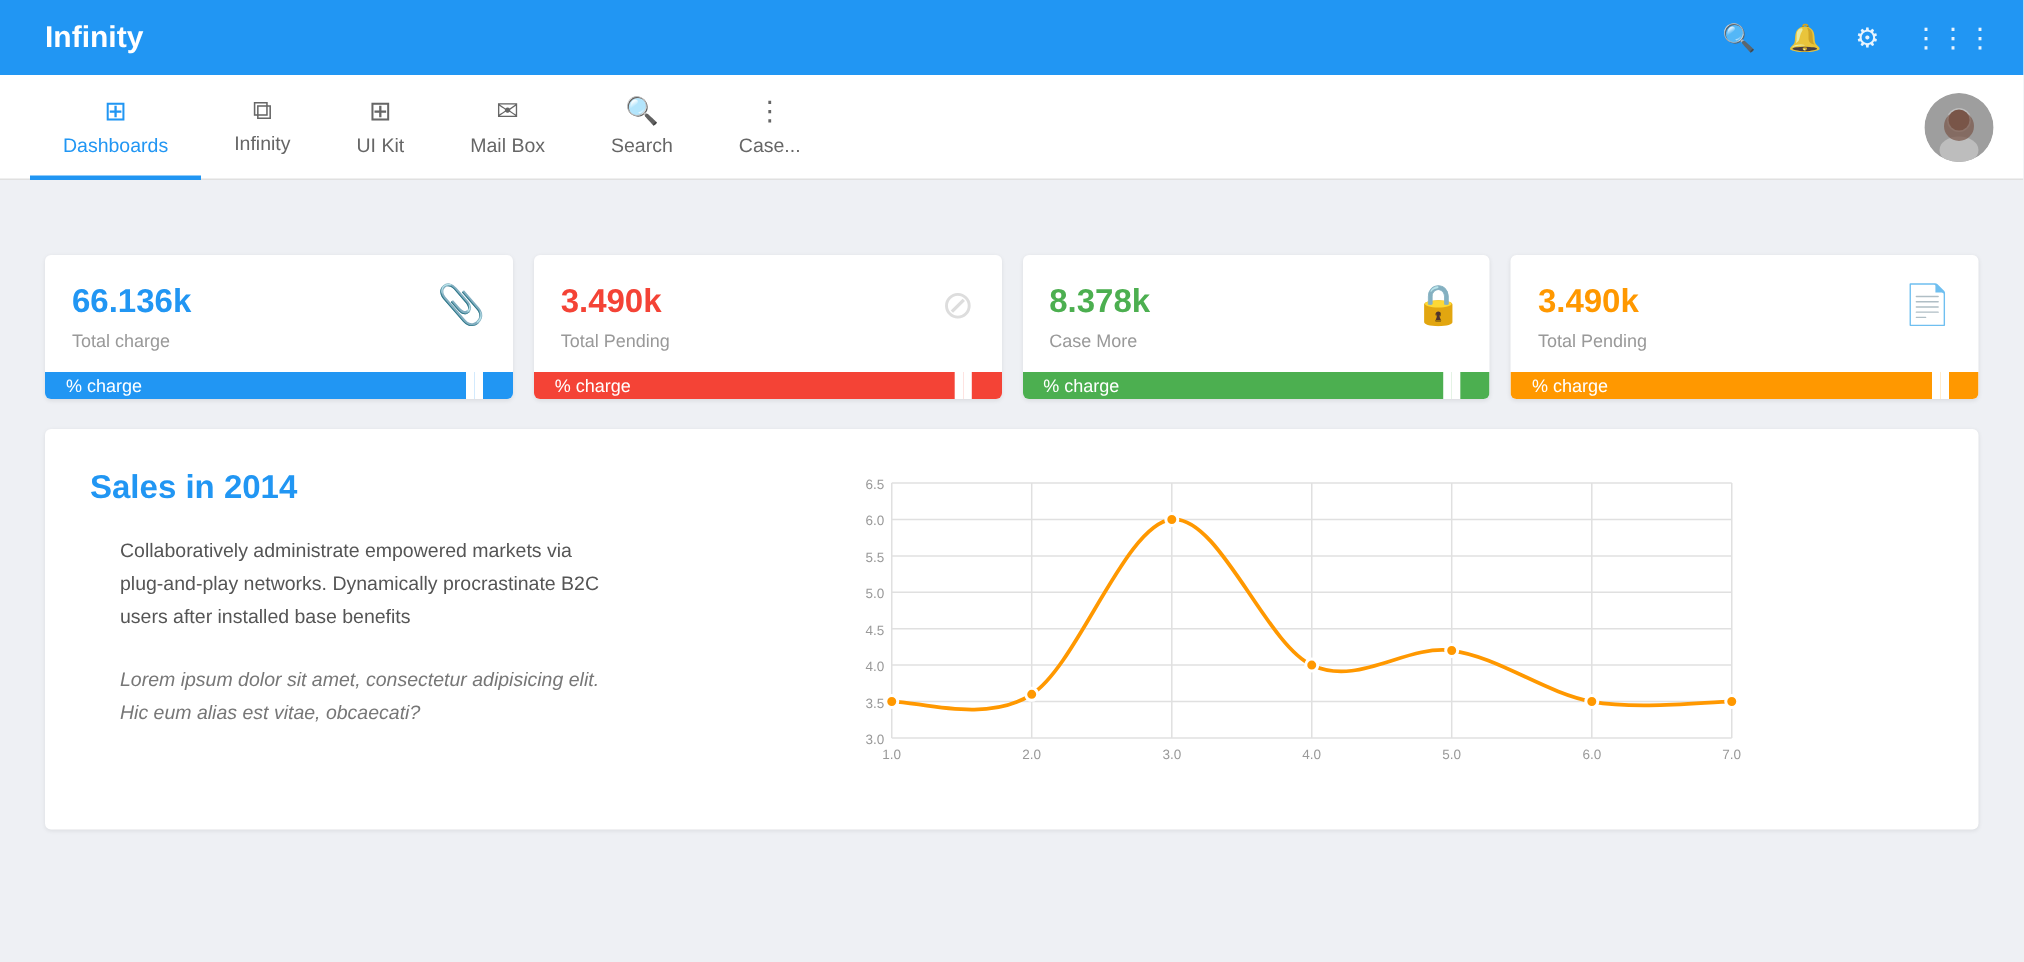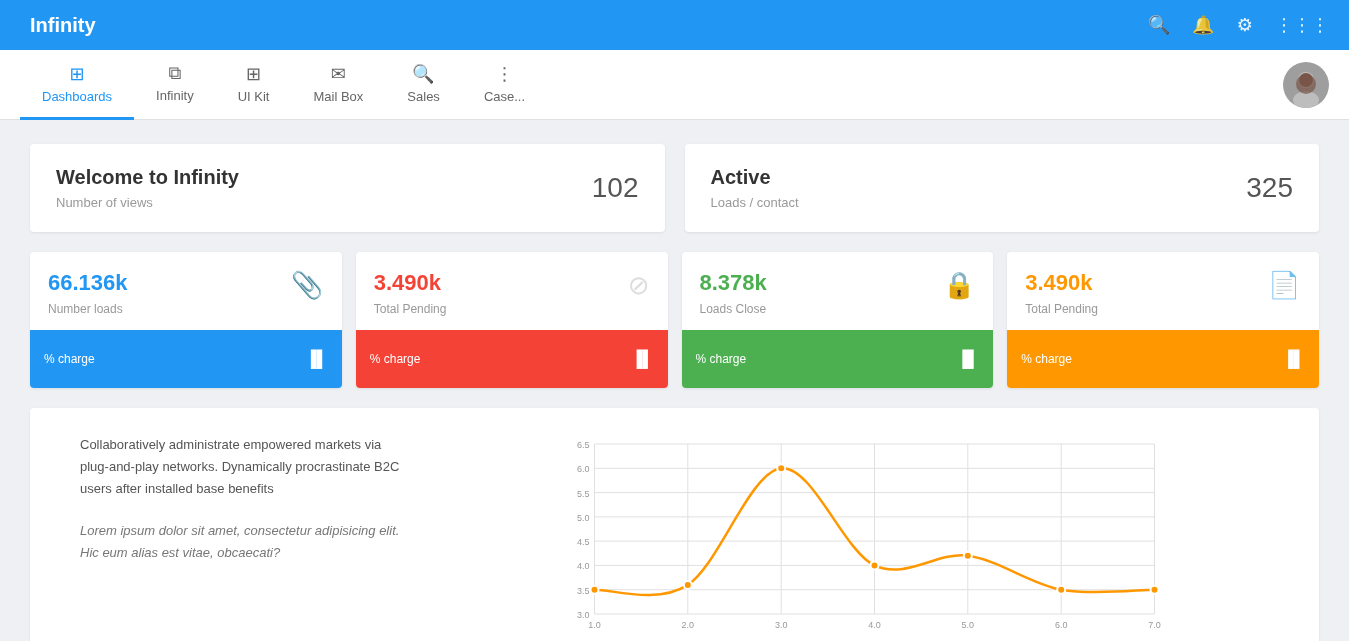--- a/index.html
+++ b/index.html
@@ -59,29 +59,29 @@
       box-shadow: 0 1px 3px rgba(0,0,0,0.08);
     }
     .active-card-left h2 { font-size: 20px; font-weight: 600; color: #333; margin-bottom: 6px; }
     .active-card-left p { color: #999; font-size: 13px; }
     .active-card-right { font-size: 28px; font-weight: 300; color: #555; }
 
     
     .stat-cards { display: flex; gap: 14px; margin-bottom: 20px; }
     .stat-card {
       background: #fff; border-radius: 4px; flex: 1;
-      box-shadow: 0 1px 3px rgba(0,0,0,0.08); overflow: hidden;
+      box-shadow: 0 1px 3px rgba(0,0,0,0.08); overflow: hidden; margin-top: 26px;
     }
     .stat-card-body { padding: 18px 18px 14px 18px; display: flex; justify-content: space-between; align-items: flex-start; }
     .stat-card-value { font-size: 22px; font-weight: 700; }
     .stat-card-label { color: #999; font-size: 12px; margin-top: 6px; }
     .stat-card-icon { font-size: 26px; color: #ddd; }
     .stat-card-footer {
       display: flex; justify-content: space-between; align-items: center;
-      padding: 20px 14px; color: #fff; font-size: 12px; cursor: pointer;
+      padding: 0 14px; color: #fff; font-size: 12px; cursor: pointer;
     }
     .stat-card-footer .bar-icon { font-size: 16px; }
 
     .blue-val { color: #2196f3; }
     .red-val { color: #f44336; }
     .green-val { color: #4caf50; }
     .orange-val { color: #ff9800; }
 
     .blue-bg { background: #2196f3; }
     .red-bg { background: #f44336; }
@@ -133,65 +133,49 @@
     <div class="sec-nav-item">
       <span class="nav-icon">⊞</span>
       <span>UI Kit</span>
     </div>
     <div class="sec-nav-item">
       <span class="nav-icon">✉</span>
       <span>Mail Box</span>
     </div>
     <div class="sec-nav-item">
       <span class="nav-icon">🔍</span>
-      <span>Sales</span>
+      <span>Search</span>
     </div>
     <div class="sec-nav-item">
       <span class="nav-icon">⋮</span>
       <span>Case...</span>
     </div>
   </div>
   <div class="sec-nav-avatar">
 
     <svg width="46" height="46" viewBox="0 0 46 46">
       <circle cx="23" cy="23" r="23" fill="#9e9e9e"></circle>
       <circle cx="23" cy="18" r="8" fill="#bdbdbd"></circle>
       <ellipse cx="23" cy="38" rx="13" ry="9" fill="#bdbdbd"></ellipse>
       <circle cx="23" cy="18" r="7" fill="#795548"></circle>
       <circle cx="23" cy="22" r="10" fill="#795548" opacity="0.7"></circle>
     </svg>
   </div>
 </nav>
 
 <div class="main">
 
-  <div class="top-cards">
-    <div class="welcome-card">
-      <div class="welcome-card-left">
-        <h2>Welcome to Infinity</h2>
-        <p>Number of views</p>
-      </div>
-      <div class="welcome-card-right">102</div>
-    </div>
-    <div class="active-card">
-      <div class="active-card-left">
-        <h2>Active</h2>
-        <p>Loads / contact</p>
-      </div>
-      <div class="active-card-right">325</div>
-    </div>
-  </div>
 
   <div class="stat-cards" id="stat-cards-container">
 
   <div class="stat-card">
     <div class="stat-card-body">
       <div>
         <div class="stat-card-value blue-val">66.136k</div>
-        <div class="stat-card-label">Number loads</div>
+        <div class="stat-card-label">Total charge</div>
       </div>
       <div class="stat-card-icon">📎</div>
     </div>
     <div class="stat-card-footer blue-bg">
       <span>% charge</span>
       <span class="bar-icon">▐▌</span>
     </div>
   </div>
       <div class="stat-card">
     <div class="stat-card-body">
@@ -203,21 +187,21 @@
     </div>
     <div class="stat-card-footer red-bg">
       <span>% charge</span>
       <span class="bar-icon">▐▌</span>
     </div>
   </div>
       <div class="stat-card">
     <div class="stat-card-body">
       <div>
         <div class="stat-card-value green-val">8.378k</div>
-        <div class="stat-card-label">Loads Close</div>
+        <div class="stat-card-label">Case More</div>
       </div>
       <div class="stat-card-icon">🔒</div>
     </div>
     <div class="stat-card-footer green-bg">
       <span>% charge</span>
       <span class="bar-icon">▐▌</span>
     </div>
   </div>
       <div class="stat-card">
     <div class="stat-card-body">
@@ -229,20 +213,21 @@
     </div>
     <div class="stat-card-footer orange-bg">
       <span>% charge</span>
       <span class="bar-icon">▐▌</span>
     </div>
   </div>
     </div>
 
   <div class="chart-card">
     <div class="chart-text">
+      <h2>Sales in 2014</h2>
       <p>Collaboratively administrate empowered markets via plug-and-play networks. Dynamically procrastinate B2C users after installed base benefits</p>
       <p class="italic-text">Lorem ipsum dolor sit amet, consectetur adipisicing elit. Hic eum alias est vitae, obcaecati?</p>
     </div>
     <div class="chart-area" id="chart-svg-container">
 <svg viewBox="0 0 620 210" width="100%" height="210">
   <line x1="40" y1="180.0" x2="600" y2="180.0" stroke="#e0e0e0" stroke-width="1"></line>
           <line x1="40" y1="155.7" x2="600" y2="155.7" stroke="#e0e0e0" stroke-width="1"></line>
           <line x1="40" y1="131.4" x2="600" y2="131.4" stroke="#e0e0e0" stroke-width="1"></line>
           <line x1="40" y1="107.1" x2="600" y2="107.1" stroke="#e0e0e0" stroke-width="1"></line>
           <line x1="40" y1="82.9" x2="600" y2="82.9" stroke="#e0e0e0" stroke-width="1"></line>

